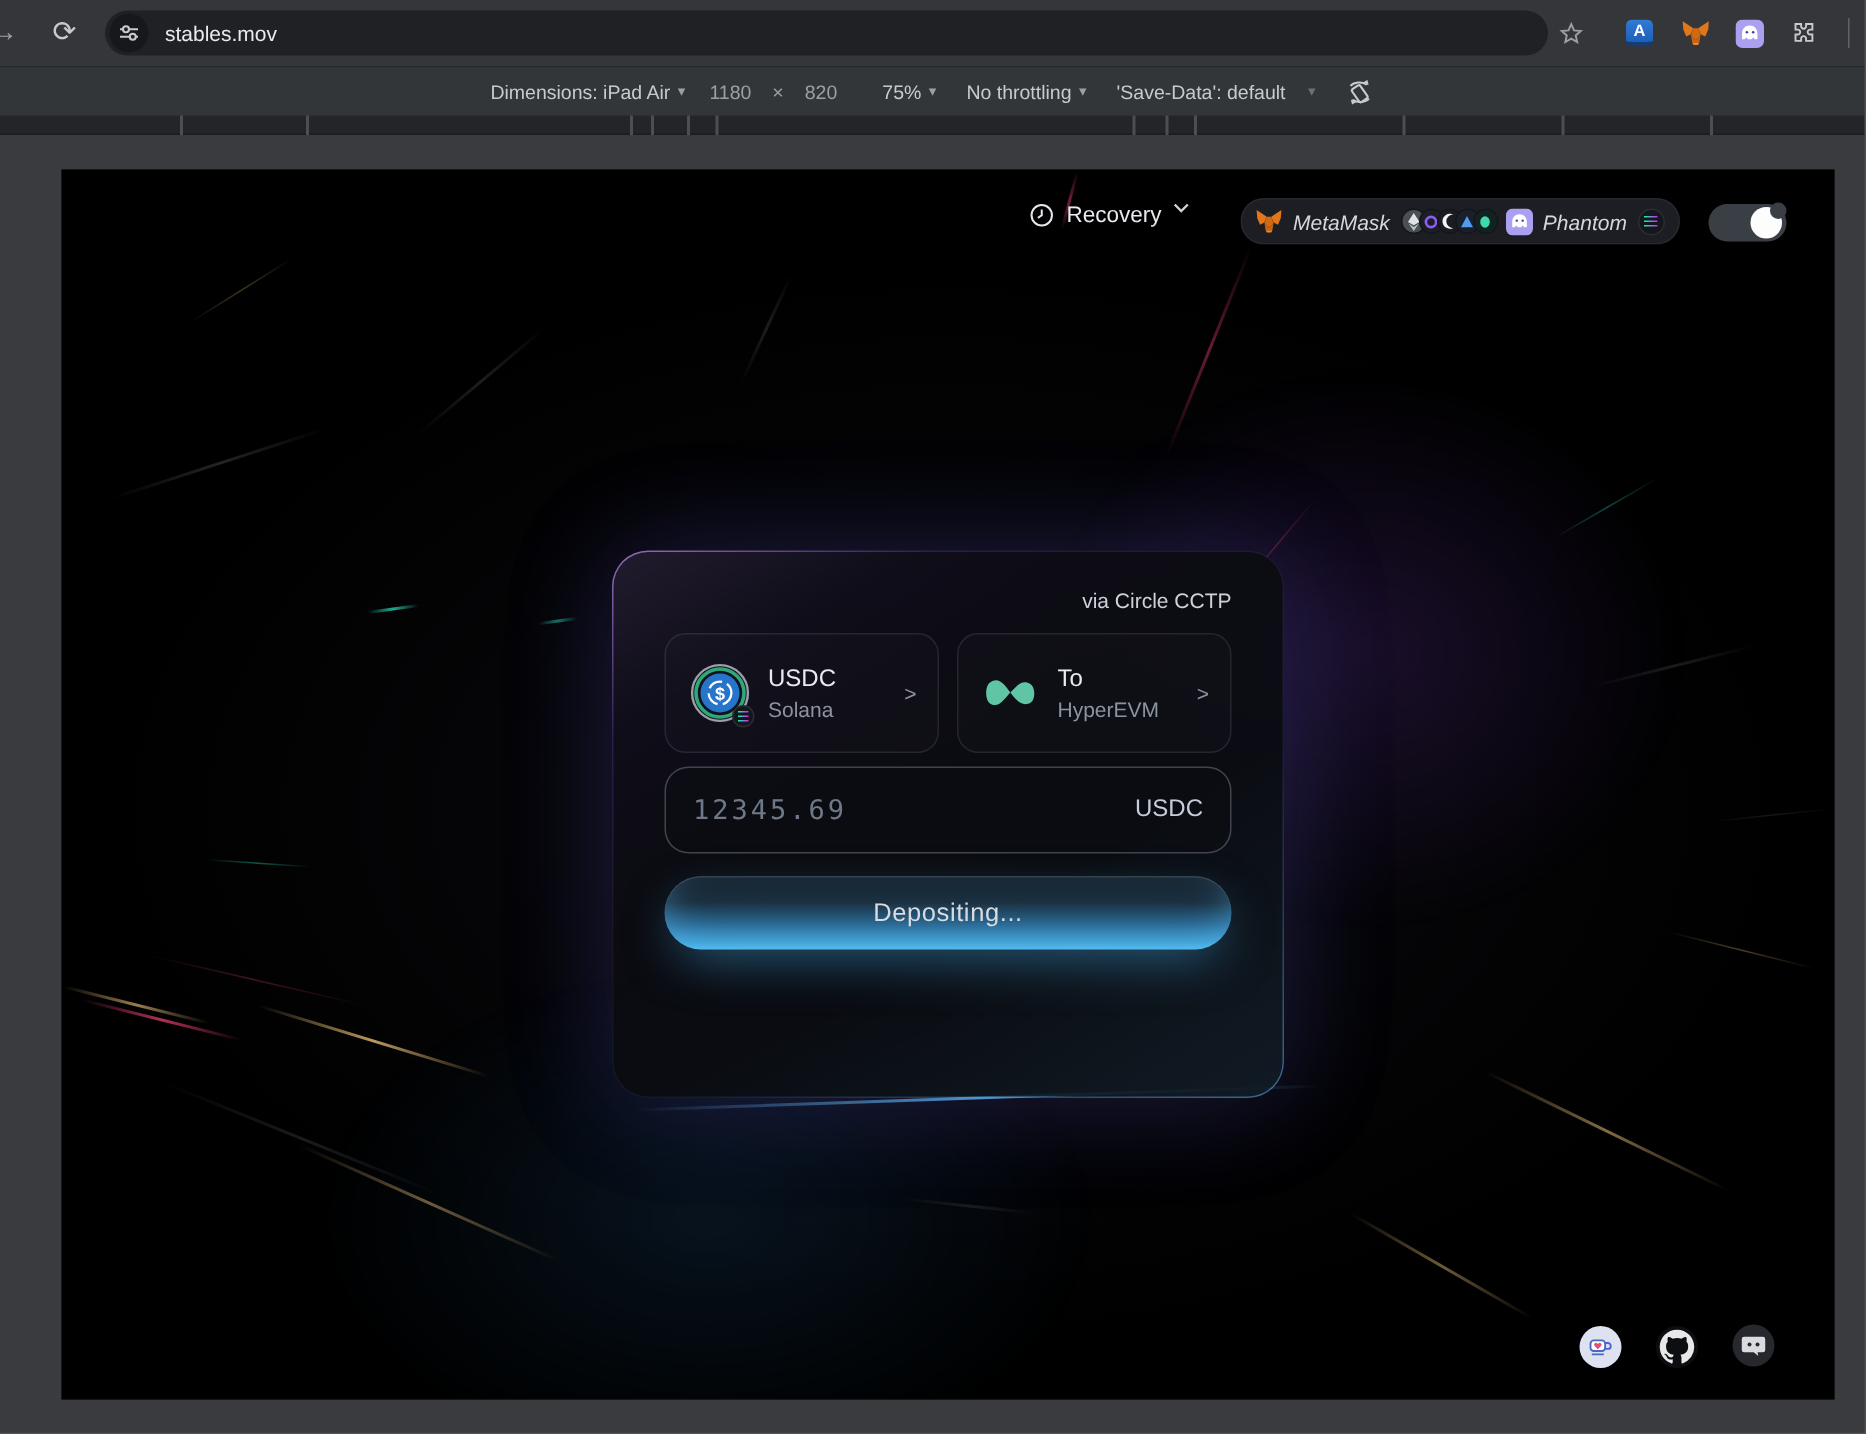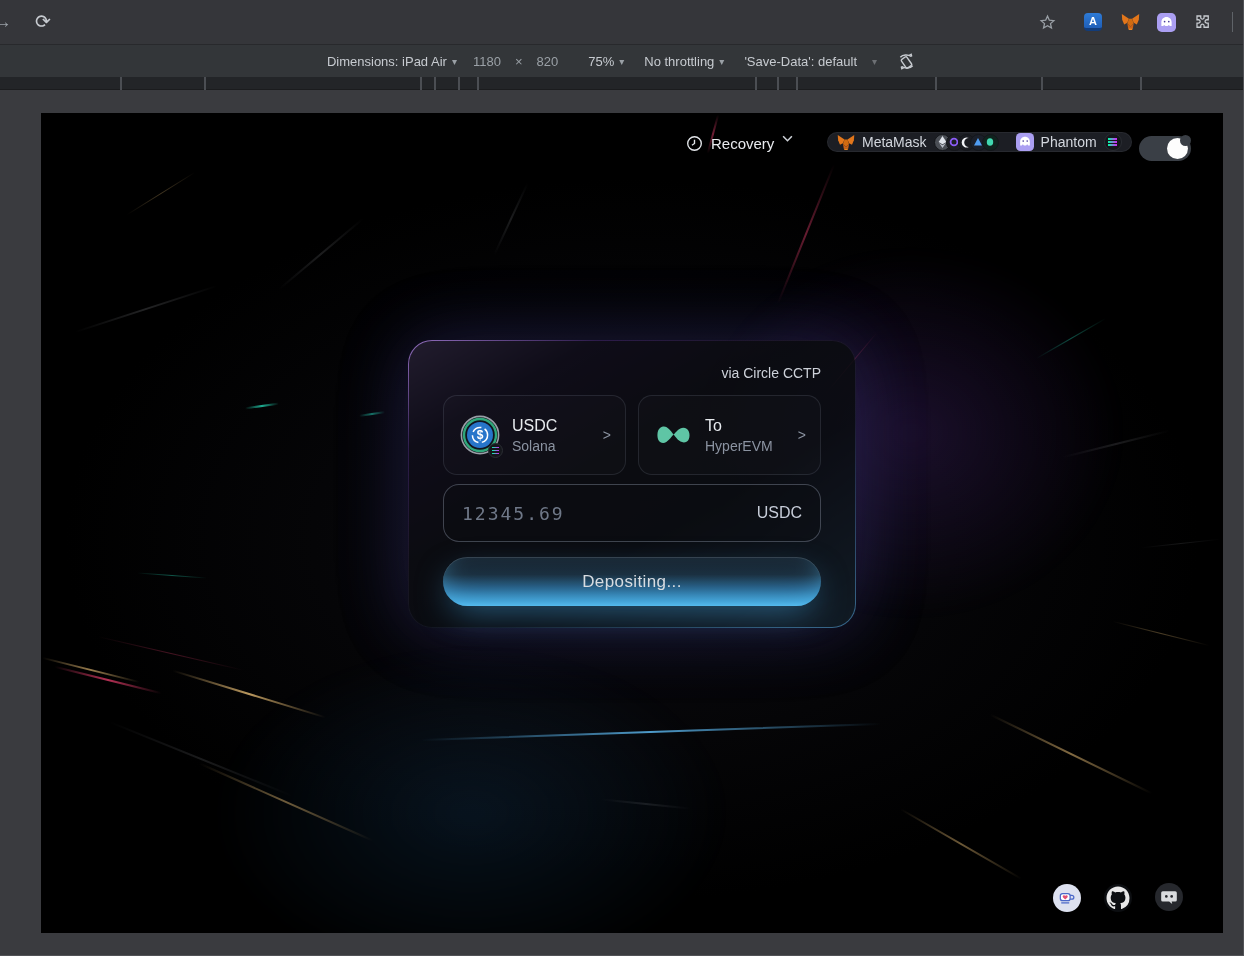--- a/index.html
+++ b/index.html
@@ -45,39 +45,39 @@
   .glow { position:absolute; border-radius:50%; filter:blur(8px); }
   .glow-purple { left:640px; top:120px; width:460px; height:400px;
       background:radial-gradient(ellipse at center, rgba(140,70,230,.16), transparent 65%); }
   .glow-cyan { left:150px; top:520px; width:560px; height:360px;
       background:radial-gradient(ellipse at center, rgba(50,140,220,.13), transparent 65%); }
   .streak { position:absolute; border-radius:2px; }
 
   
   .recovery { position:absolute; left:645px; top:22px; height:26px; display:flex; 
               gap:8px; color:#e8eaee; font-size:15px; cursor:pointer; }
-  .wallet-pill { position:absolute; left:786px; top:19px; height:20px; border-radius:16px;
+  .wallet-pill { position:absolute; left:786px; top:19px; height:31px; border-radius:16px;
                  background:rgba(30,33,39,.92); border:1px solid rgba(255,255,255,.05);
-                 display:flex; align-items:center; padding:0 9px; gap:17px; }
+                 display:flex; align-items:center; padding:0 9px; gap:5px;font-style:italic; }
   .wallet-btn { display:flex; align-items:center; gap:7px; color:#d3d7de; font-size:14px; cursor:pointer; }
   .badge-cluster { display:flex; align-items:center; }
   .cbadge { width:17px; height:17px; border-radius:50%; border:1px solid #14161a; margin-left:-5px;
             display:flex; align-items:center; justify-content:center; }
   .cbadge:first-child { margin-left:0; }
   .sol-badge { width:18px; height:18px; border-radius:50%; background:#15171c; border:1px solid #2a2d33;
                display:flex; flex-direction:column; align-items:center; justify-content:center; gap:1.5px; }
   .sol-bar { width:9px; height:1.6px; background:linear-gradient(90deg,#00ffa3,#dc1fff); }
   .theme-toggle { position:absolute; left:1098px; top:23px; width:52px; height:25px; border-radius:13px;
                   background:#3a3f46; cursor:pointer; }
   .knob { position:absolute; left:28px; top:2px; width:21px; height:21px; border-radius:50%; background:#fdfdfd; }
   .knob::after { content:''; position:absolute; right:-3px; top:-3px; width:11px; height:11px;
                  border-radius:50%; background:#3a3f46; }
 
   
-  .card { position:absolute; left:367px; top:227px; width:448px; height:288px; border-radius:24px; padding:1px;
+  .card { position:absolute; left:367px; top:254px; width:448px; height:365px; border-radius:24px; padding:1px;
           background:linear-gradient(150deg, rgba(196,148,255,.75) 0%, rgba(120,70,200,.35) 20%,
                      rgba(70,60,100,.28) 42%, rgba(45,65,95,.28) 62%, rgba(100,190,255,.55) 100%);
           box-shadow:0 0 70px 4px rgba(130,70,220,.17), 0 0 80px 6px rgba(40,120,200,.10); }
   .card-inner { width:100%; height:100%; border-radius:23px; background:rgba(9,10,14,.82); padding:18px 34px 0 34px; }
   .via { text-align:right; color:#cdd1d9; font-size:14px; padding-right:0; margin-top:6px; }
   .sel-row { display:flex; gap:12px; margin-top:14px; }
   .sel { flex:1; height:80px; border-radius:14px; border:1px solid rgba(150,160,180,.16);
          background:rgba(255,255,255,.015); display:flex; align-items:center; padding:0 14px 0 16px; cursor:pointer; }
   .sel-texts { margin-left:12px; display:flex; flex-direction:column; gap:3px; }
   .sel-main { color:#e7eaee; font-size:16px; }
@@ -107,20 +107,33 @@
   .disc { left:1114px; top:770px; background:#26282d; }
 </style>
 </head>
 <body>
 
 <div class="window">
 
   <div class="topbar">
     <span class="nav-fwd">→</span>
     <span class="reload">⟳</span>
+    <div class="url-pill">
+      <span class="tune-circle">
+        <svg width="14" height="14" viewBox="0 0 14 14">
+            <g stroke="#c7cbd0" stroke-width="1.4" fill="none">
+          <line x1="1" y1="4.5" x2="13" y2="4.5"></line>
+              <circle cx="5" cy="4.5" r="2" fill="#202124"></circle>
+          <line x1="1" y1="9.5" x2="13" y2="9.5"></line>
+              <circle cx="9.5" cy="9.5" r="2" fill="#202124"></circle>
+        </g>
+          </svg>
+      </span>
+      <span class="url-text">stables.mov</span>
+    </div>
     <div class="top-icons">
       <span class="ticon" style="right:186px">
         <svg width="17" height="17" viewBox="0 0 24 24" fill="none" stroke="#9aa0a6" stroke-width="1.8">
           <path d="M12 3l2.6 5.8 6.4.6-4.8 4.2 1.4 6.2L12 16.6 6.4 19.8l1.4-6.2L3 9.4l6.4-.6z"></path>
           </svg>
       </span>
       <span class="ticon" style="right:140px">
         <span class="ext-a">A</span>
       </span>
       <span class="ticon" style="right:103px">

